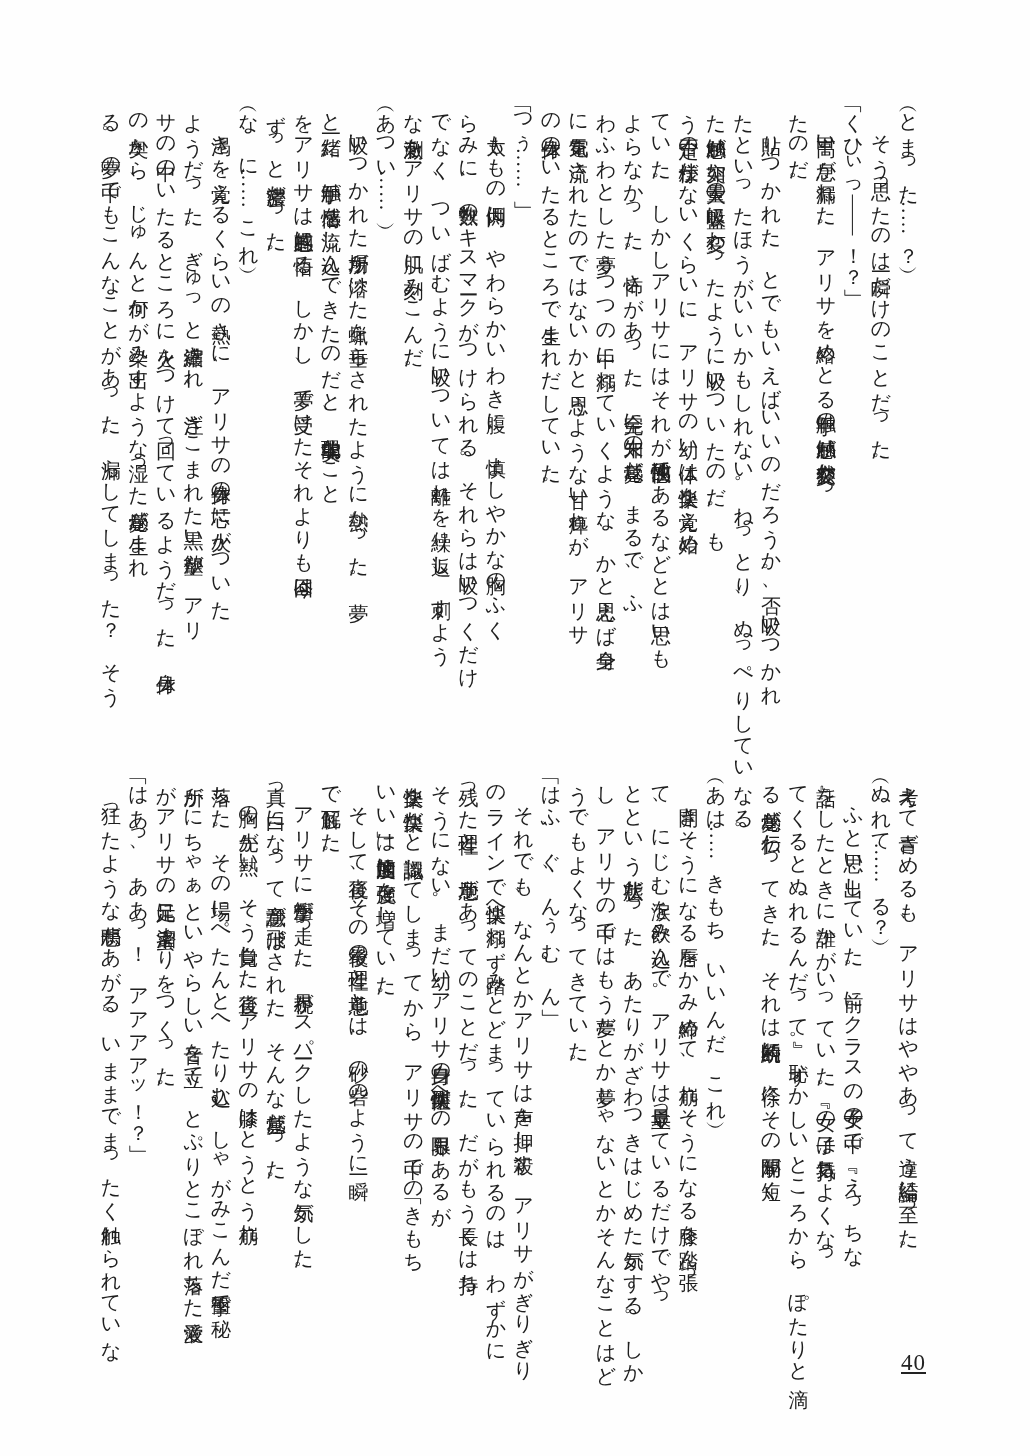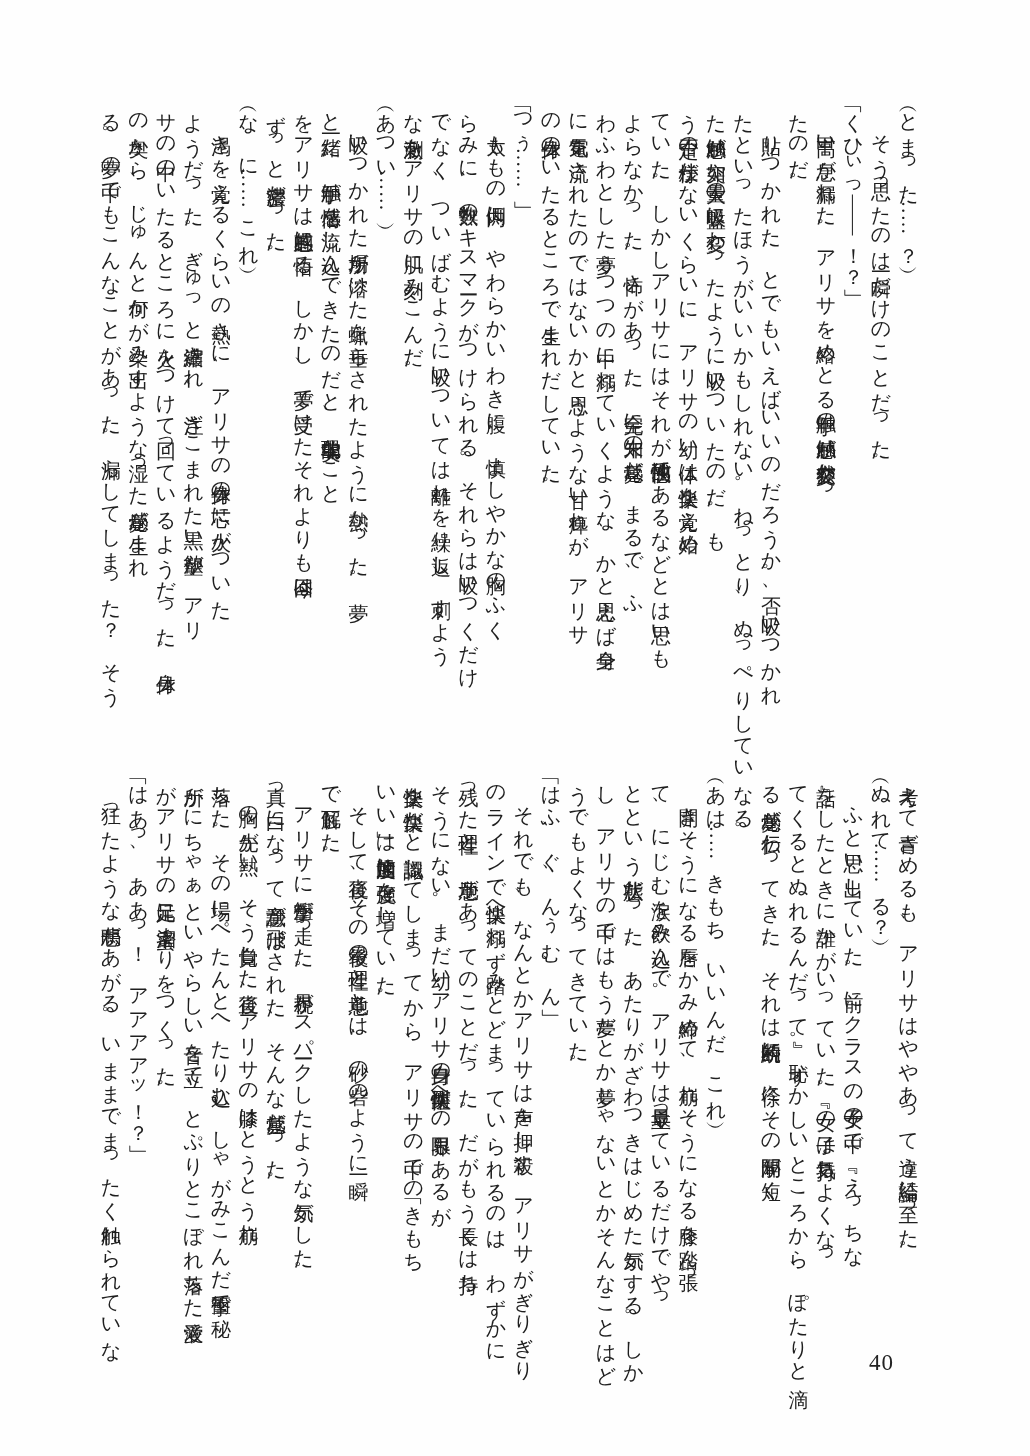--- a/index.html
+++ b/index.html
@@ -26,25 +26,26 @@
     letter-spacing: 0.45px;
     line-height: 27.5px;
     white-space: nowrap;
   }
   .block-top { top: 100px; }
   .block-bottom { top: 772px; }
   .line { height: 598px; }
   .line.indent { text-indent: 20.5px; }
   .page-number {
     position: absolute;
-    left: 869px;
+    left: 901px;
     top: 1350px;
     font-size: 23px;
     letter-spacing: 1px;
     color: #222222;
+    text-decoration: underline;
   }
 </style>
 </head>
 <body>
 
 <div class="page">
   <div class="text-block block-top">
       <div class="line">（とまった……？）</div>
       <div class="line indent">そう思ったのは一瞬だけのことだった。</div>
       <div class="line">「くひぃっ――！？」</div>

